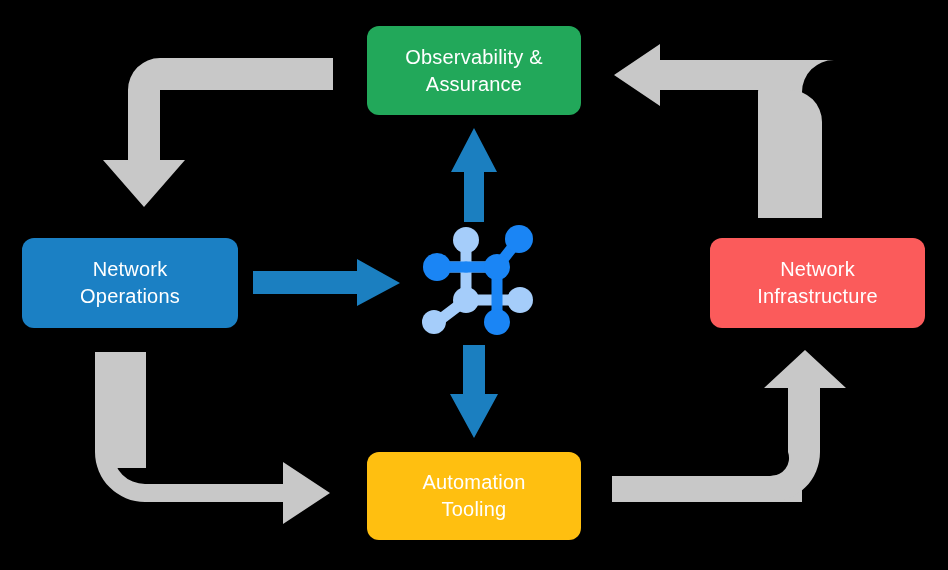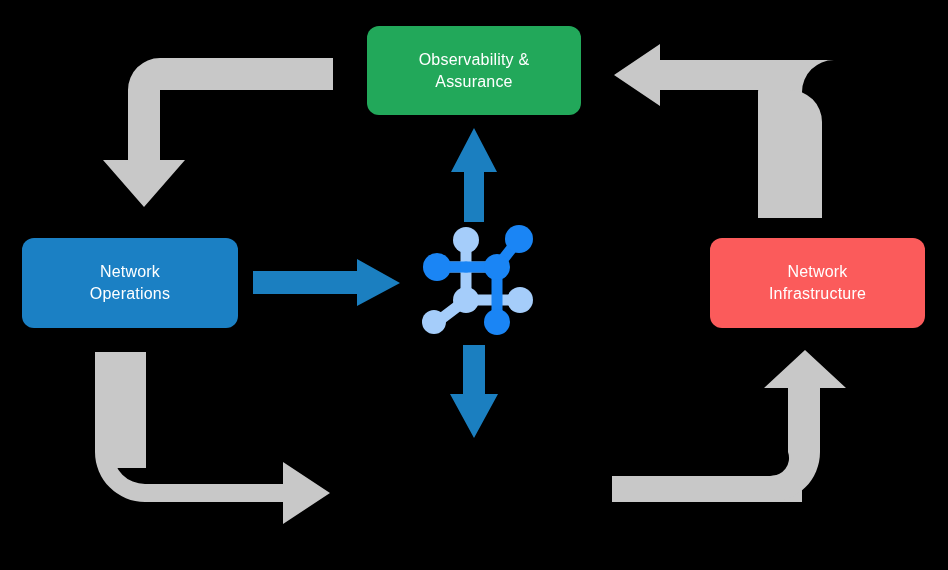--- a/index.html
+++ b/index.html
@@ -18,21 +18,21 @@
     overflow: hidden;
   }
   .node-box {
     position: absolute;
     border-radius: 12px;
     display: flex;
     align-items: center;
     justify-content: center;
     text-align: center;
     color: #ffffff;
-    font-size: 16px;
+    font-size: 20px;
     line-height: 1.35;
     font-weight: 400;
     letter-spacing: 0.2px;
     box-sizing: border-box;
     padding: 6px 10px;
   }
   .node-label {
     white-space: pre-line;
     display: block;
   }
@@ -199,14 +199,18 @@
   <div class="node-box" id="box-network-operations" style="background:#1b80c4">
     <span class="node-label">Network
 Operations</span>
   </div>
 
   <div class="node-box" id="box-network-infrastructure" style="background:#fb5b5b">
     <span class="node-label">Network
 Infrastructure</span>
   </div>
 
+  <div class="node-box" id="box-automation-tooling" style="background:#ffbf10">
+    <span class="node-label">Automation
+Tooling</span>
+  </div>
 
 </div>
 
 </body></html>

